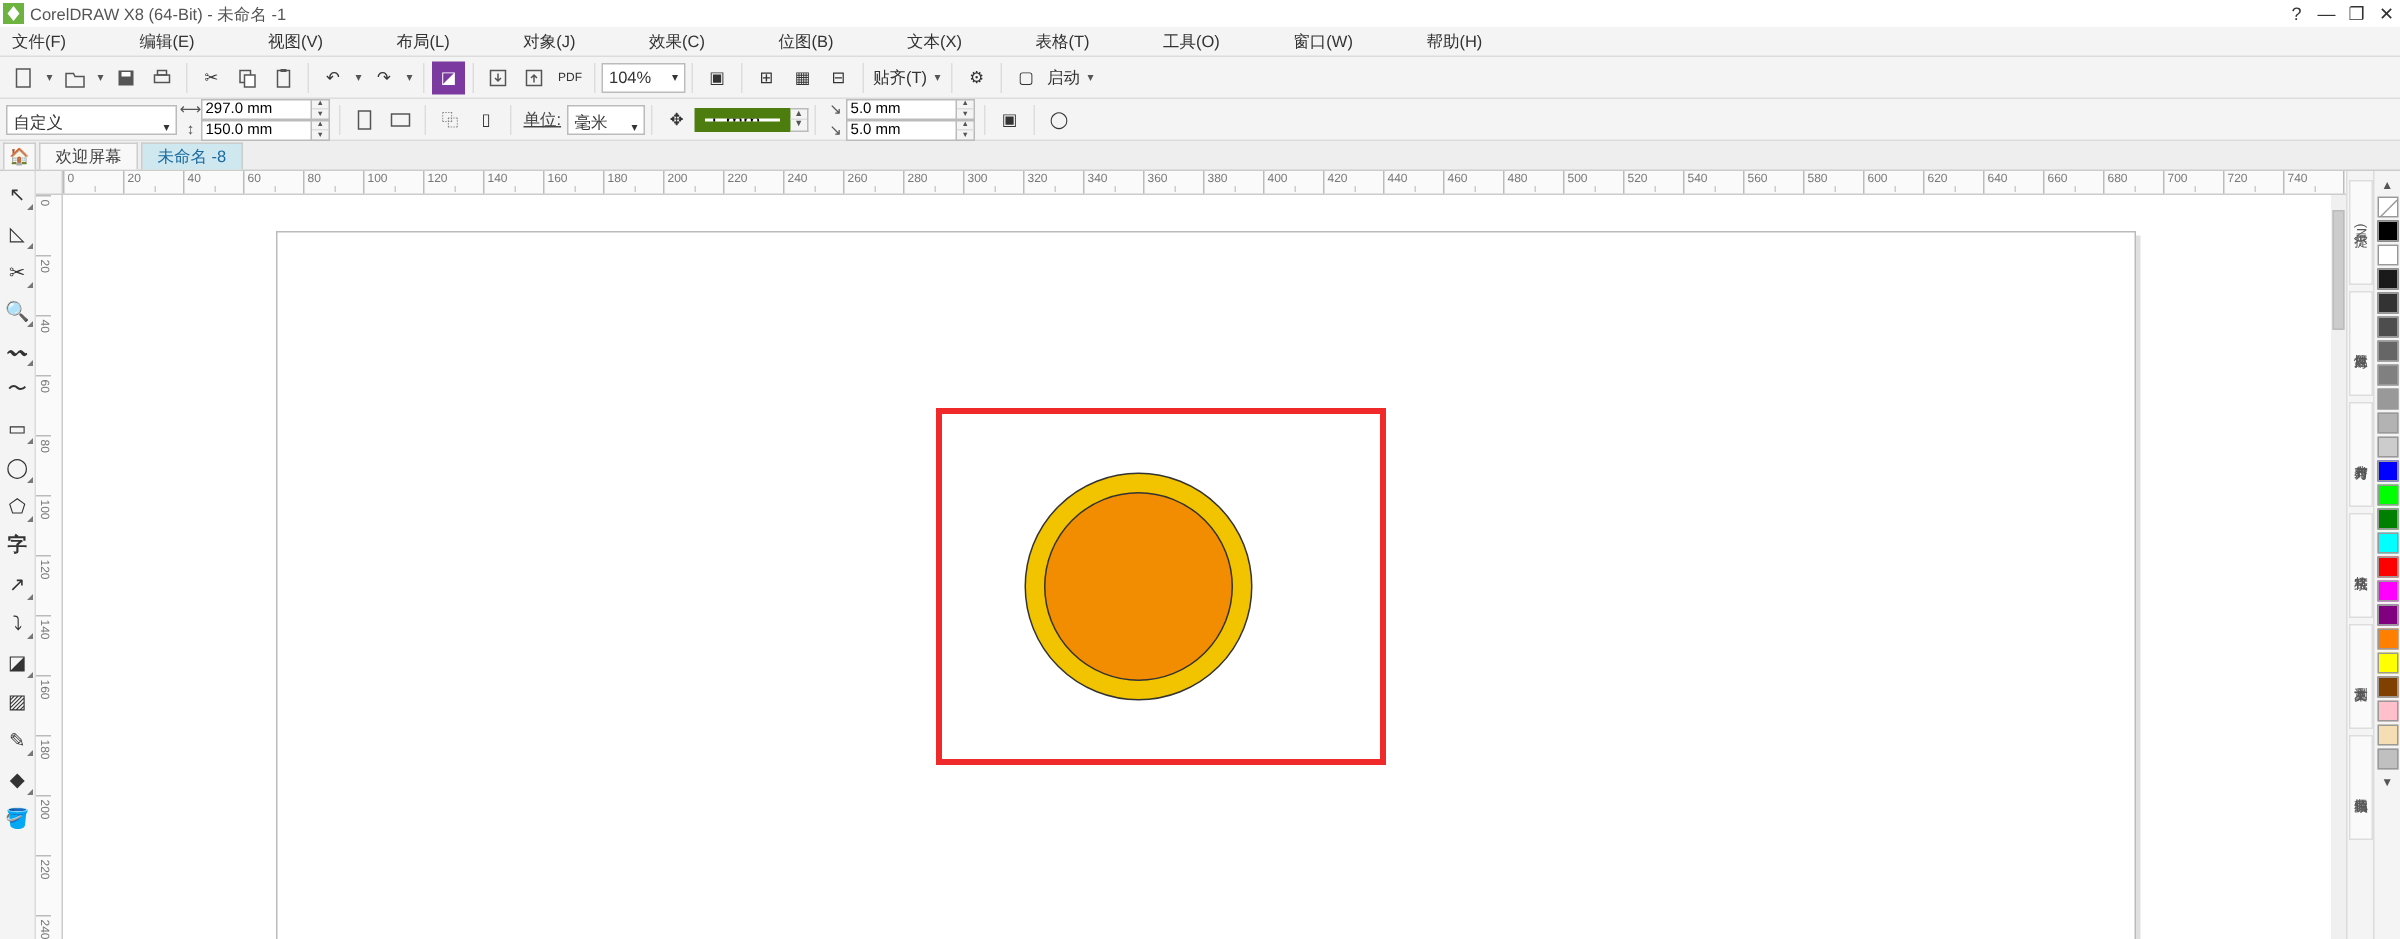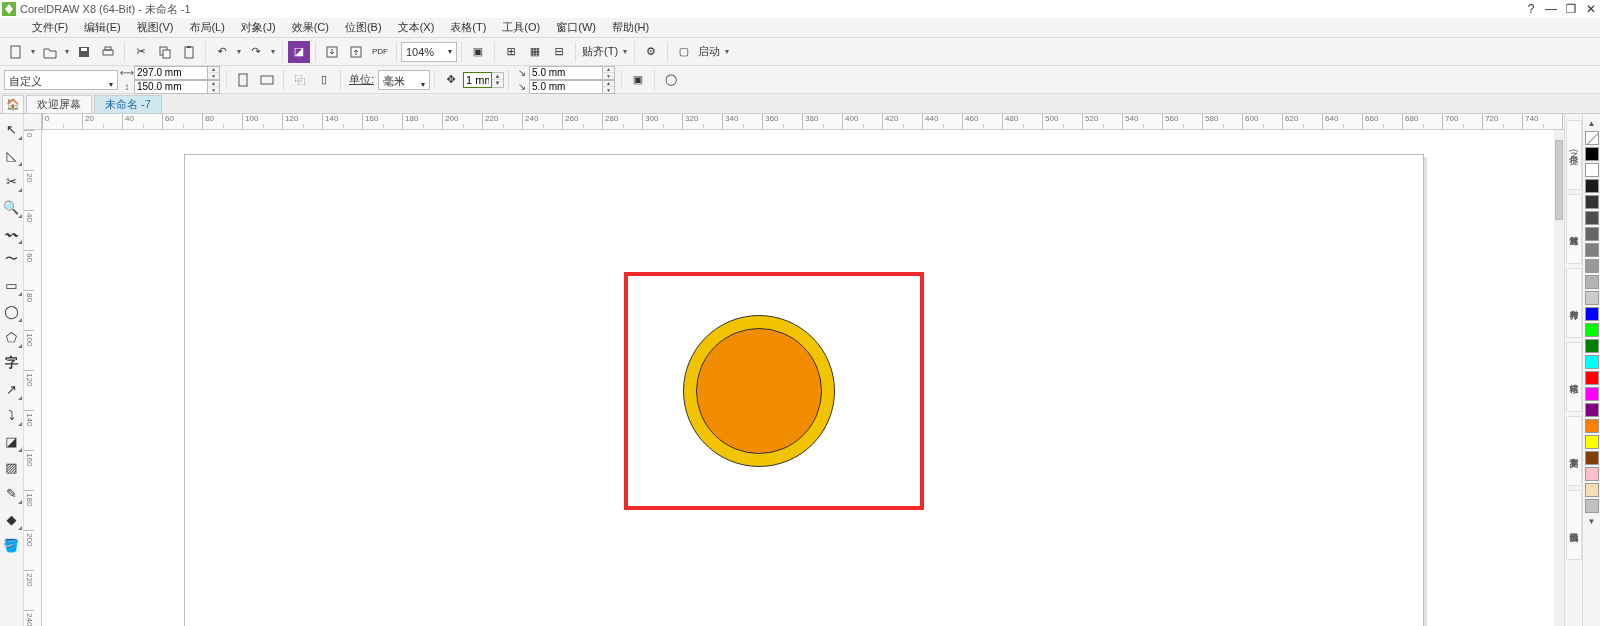--- a/index.html
+++ b/index.html
@@ -6,31 +6,31 @@
 html, body { width: 1600px; height: 626px; background: #fff; overflow: hidden; }
 
 
 .titlebar { height: 18px; background: #fff; display: flex; align-items: center; padding: 0 2px; font-size: 11px; color: #555; text-align: right; }
 .titlebar .logo { width: 14px; height: 14px; background: #6db33f; display: inline-flex; align-items: center; justify-content: center; margin-right: 4px; }
 .titlebar .logo svg { width: 10px; height: 10px; }
 .titlebar .spacer { flex: 1; }
 .titlebar .winbtn { width: 14px; height: 14px; margin-left: 6px; display: inline-flex; align-items: center; justify-content: center; font-size: 12px; color: #333; cursor: default; }
 
 
-.menubar { height: 20px; background: #f4f4f4; display: flex; align-items: center; font-size: 11px; color: #333; padding-left: 24px; border-bottom: 1px solid #dcdcdc; }
+.menubar { height: 20px; background: #f4f4f4; display: flex; align-items: center; font-size: 11px; color: #333; padding-left: 0; border-bottom: 1px solid #dcdcdc; gap: 33px; }
 .menubar .menuitem { padding: 2px 8px; }
 
 
 .toolbar { height: 28px; background: #f4f4f4; display: flex; align-items: center; padding: 0 4px; border-bottom: 1px solid #dcdcdc; font-size: 11px; color: #333; }
 .toolbar .tbtn { min-width: 22px; height: 22px; display: inline-flex; align-items: center; justify-content: center; margin: 0 1px; background: transparent; border: 1px solid transparent; }
 .toolbar .dd { width: 10px; height: 22px; display: inline-flex; align-items: center; justify-content: center; font-size: 8px; color: #555; }
 .toolbar .sep { width: 1px; height: 20px; background: #ddd; margin: 0 4px; }
 .toolbar .zoom-box { height: 20px; border: 1px solid #bbb; background: #fff; display: flex; align-items: center; padding: 0 4px; font-size: 11px; min-width: 56px; justify-content: space-between; }
 .toolbar .label { padding: 0 4px; color: #444; text-decoration: underline; }
-.toolbar input.numfield { width: 29px; height: 16px; border: 1px solid #4d7c0f; font-size: 11px; padding: 0 2px; }
+.toolbar input.numfield { width: 64px; height: 16px; border: 7px solid #4d7c0f; font-size: 14px; padding: 0 2px; }
 .toolbar .spin { width: 12px; height: 16px; display: inline-flex; flex-direction: column; justify-content: center; border: 1px solid #bbb; border-left: none; }
 .toolbar .spin div { height: 7px; display: flex; align-items: center; justify-content: center; font-size: 6px; color: #555; }
 .toolbar .spin div:first-child { border-bottom: 1px solid #ddd; }
 .toolbar .combo { height: 20px; border: 1px solid #bbb; background: #fff; display: flex; align-items: flex-end; padding: 0 4px; font-size: 11px; min-width: 52px; justify-content: space-between; }
 
 
 .propbar .size-stack { display: flex; flex-direction: column; gap: 0px; margin: 0 2px; }
 .propbar .size-row { display: flex; align-items: center; height: 14px; }
 .propbar .size-row .ic { width: 14px; height: 14px; display: inline-flex; align-items: center; justify-content: center; font-size: 10px; color: #555; }
 .propbar input.szfield { width: 74px; height: 14px; border: 1px solid #bbb; font-size: 10px; padding: 0 2px; }
@@ -276,21 +276,21 @@
   <span class="sep"></span>
   <span class="tbtn">◯</span>
 </div>
 
 <div class="doctabs">
   <div class="hometab">🏠</div>
   <div class="tab">
       <span>欢迎屏幕</span>
     </div>
   <div class="tab active">
-      <span>未命名 -7</span>
+      <span>未命名 -8</span>
     </div>
 </div>
 
 <div class="workspace">
 
   <div class="toolbox">
     <div class="tool">↖<span class="fly"></span></div>
     <div class="tool">◺<span class="fly"></span></div>
     <div class="tool">✂<span class="fly"></span></div>
     <div class="tool">🔍<span class="fly"></span></div>

